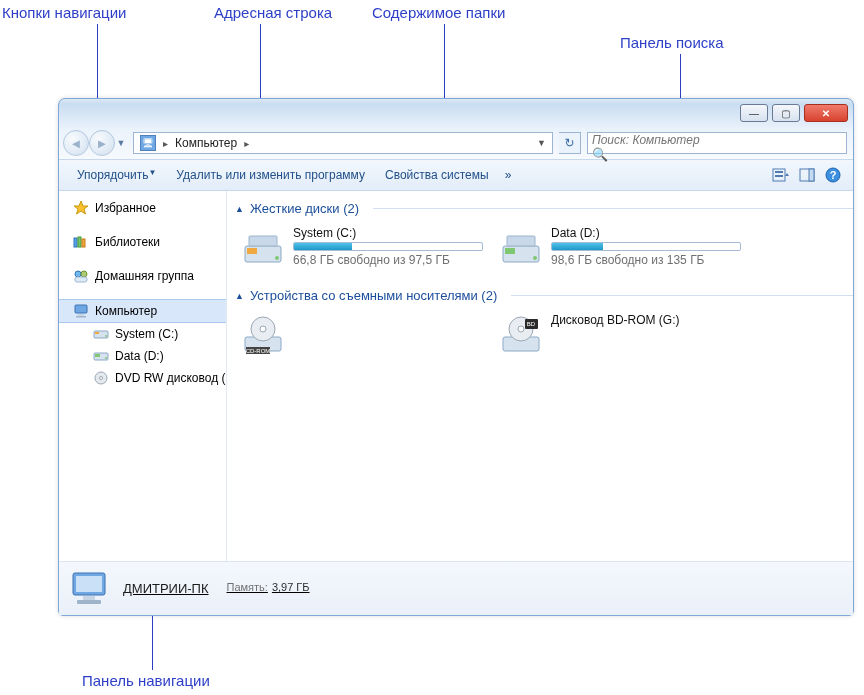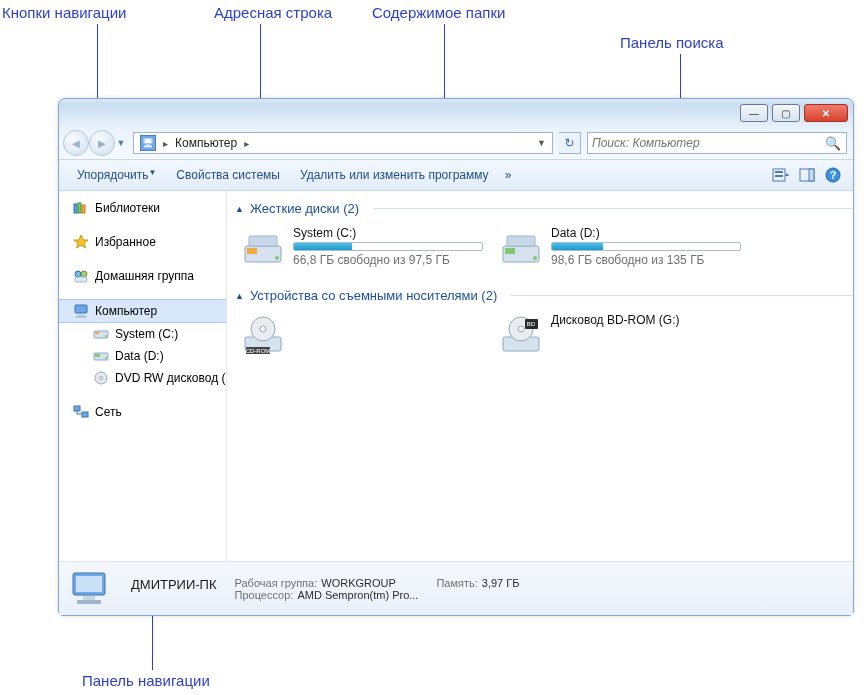--- a/index.html
+++ b/index.html
@@ -31,21 +31,21 @@
            background: radial-gradient(circle at 35% 30%, #fff, #dbe7f4 55%, #b8cde3);
            display:flex; align-items:center; justify-content:center; font-size:13px; color:#6285ac;}
   .round.disabled { opacity:.6; }
   .small-drop { width:12px; height:26px; display:flex; align-items:center; justify-content:center; font-size:9px; color:#5a7aa0;}
   .addr { flex:1; height:22px; border:1px solid #9db5d3; background:#fff; display:flex; align-items:center; padding:0 2px; }
   .addr .crumb-icon { width:16px; height:16px; background:#6fa7e4; margin:0 4px; border:1px solid #4d80bd; display:inline-flex; align-items:center; justify-content:center; font-size:9px; color:#fff;}
   .addr .crumb { font-size:12px; color:#222; padding:0 4px;}
   .addr .sep { font-size:10px; color:#555; padding:0 3px;}
   .addr .drop-end { margin-left:auto; font-size:9px; color:#555; padding:0 4px;}
   .refresh { width:22px; height:22px; border:1px solid #9db5d3; border-left:none; background:#eaf2fb; display:flex; align-items:center; justify-content:center; font-size:12px; color:#3c6aa3;}
-  .search { width:260px; height:22px; border:1px solid #9db5d3; background:#fff; display:flex; align-items:center; padding:0 4px;}
+  .search { width:260px; height:22px; border:1px solid #9db5d3; background:#fff; display:flex; padding:0 4px;flex-direction:column;}
   .search input { flex:1; border:0; outline:0; font-size:12px; font-style:italic; color:#888; background:transparent;}
   .search .mag { font-size:13px; color:#3c6aa3;}
 
   
   .cmdbar { height: 32px; border-top:1px solid #c8d8eb; border-bottom:1px solid #c8d8eb;
             background:linear-gradient(#f2f7fd,#e3edf8); display:flex; align-items:center; padding:0 8px; font-size:12px; color:#235089;}
   .cmd-item { padding:4px 10px; display:flex; align-items:flex-start; gap:0;}
   .cmd-item .dd { font-size:8px;}
   .cmd-overflow { padding:4px 6px;}
   .cmd-spacer { flex:1; }
@@ -70,21 +70,21 @@
   .tile { width:250px; display:flex; gap:8px; padding:4px;}
   .tile .ticon { width:44px; height:44px; flex-shrink:0;}
   .tile .tbody { display:flex; flex-direction:column; gap:2px; flex:1; min-width:0;}
   .tile .tname { font-size:12px; color:#111; white-space:nowrap; overflow:hidden; text-overflow:ellipsis;}
   .tile .bar { height:9px; border:1px solid #a6bcd6; border-radius:2px; background:#fff; position:relative; overflow:hidden;}
   .tile .bar .fill { position:absolute; left:0; top:0; bottom:0; background:linear-gradient(#4fc2e8,#1f97c9);}
   .tile .sub { font-size:12px; color:#707070; white-space:nowrap; overflow:hidden; text-overflow:ellipsis;}
 
   
   .details { height:54px; border-top:1px solid #dbe4ef; background:linear-gradient(#f4f8fd,#eaf0f9);
-             display:flex; align-items:center; padding:4px 10px; font-size:11px; gap:18px;}
+             display:flex; align-items:center; padding:4px 10px; font-size:11px; gap:10px;text-decoration:underline;}
   .det-icon { width:44px; height:40px;}
   .det-cols { display:flex; gap:18px; align-items:flex-start;}
   .det-name { font-size:13px; color:#1b1b1b; font-weight:500;}
   .det-row { display:flex; gap:4px;}
   .det-label { color:#707070;}
   .det-val { color:#2c2c2c;}
 
 </style>
 </head>
 <body>
@@ -127,22 +127,22 @@
       <input placeholder="Поиск: Компьютер" style="">
       <span class="mag">🔍</span>
     </div>
   </div>
 
   <div class="cmdbar">
     <div class="cmd-item">
       <span>Упорядочить</span>
         <span class="dd">▼</span>
     </div>
+    <div class="cmd-item">Удалить или изменить программу</div>
     <div class="cmd-item">Свойства системы</div>
-    <div class="cmd-item">Удалить или изменить программу</div>
     <div class="cmd-overflow">»</div>
     <div class="cmd-spacer"></div>
     <div class="cmd-tool">
       <svg width="18" height="16" viewBox="0 0 18 16">
           <rect x="1" y="2" width="12" height="12" fill="none" stroke="#4f7bb0"></rect>
           <rect x="3" y="4" width="8" height="2" fill="#4f7bb0"></rect>
           <rect x="3" y="8" width="8" height="2" fill="#4f7bb0"></rect>
           <path d="M15 6l2 3h-4z" fill="#4f7bb0"></path>
         </svg>
     </div>
@@ -160,42 +160,42 @@
     </div>
   </div>
 
   <div class="body">
 
     <div class="nav">
       <div class="grp">
         <div class="node">
           <span class="ic">
             <svg width="16" height="16" viewBox="0 0 16 16">
+                <polygon points="8,1 10,6 15,6 11,9 12.5,14 8,11 3.5,14 5,9 1,6 6,6" fill="#fbc02d" stroke="#c79a10"></polygon>
+              </svg>
+          </span>
+          <span>Избранное</span>
+        </div>
+      </div>
+      <div class="grp">
+        <div class="node">
+          <span class="ic">
+            <svg width="16" height="16" viewBox="0 0 16 16">
                 <rect x="1" y="4" width="3" height="9" fill="#58a6e8" stroke="#2f72b5"></rect>
                 <rect x="5" y="3" width="3" height="10" fill="#7bc76e" stroke="#3f9a33"></rect>
                 <rect x="9" y="5" width="3" height="8" fill="#f0a940" stroke="#c77b17"></rect>
               </svg>
           </span>
           <span>Библиотеки</span>
         </div>
       </div>
       <div class="grp">
         <div class="node">
           <span class="ic">
             <svg width="16" height="16" viewBox="0 0 16 16">
-                <polygon points="8,1 10,6 15,6 11,9 12.5,14 8,11 3.5,14 5,9 1,6 6,6" fill="#fbc02d" stroke="#c79a10"></polygon>
-              </svg>
-          </span>
-          <span>Избранное</span>
-        </div>
-      </div>
-      <div class="grp">
-        <div class="node">
-          <span class="ic">
-            <svg width="16" height="16" viewBox="0 0 16 16">
                 <circle cx="5" cy="6" r="3" fill="#6fb7ef" stroke="#2f72b5"></circle>
                 <circle cx="11" cy="6" r="3" fill="#aec970" stroke="#6f9635"></circle>
                 <rect x="2" y="9" width="12" height="5" rx="2" fill="#ddeaf6" stroke="#9cb6d2"></rect>
               </svg>
           </span>
           <span>Домашняя группа</span>
         </div>
       </div>
       <div class="grp">
         <div class="node sel">
@@ -229,32 +229,20 @@
           <span>Data (D:)</span>
         </div>
         <div class="node child">
           <span class="ic">
             <svg width="16" height="16" viewBox="0 0 16 16">
                 <circle cx="8" cy="8" r="6" fill="#e4e9ee" stroke="#9aa8b6"></circle>
                 <circle cx="8" cy="8" r="1.5" fill="#fff" stroke="#9aa8b6"></circle>
               </svg>
           </span>
           <span>DVD RW дисковод (</span>
-        </div>
-      </div>
-      <div class="grp">
-        <div class="node">
-          <span class="ic">
-            <svg width="16" height="16" viewBox="0 0 16 16">
-                <rect x="1" y="2" width="6" height="5" fill="#6fa7e4" stroke="#3d72b0"></rect>
-                <rect x="9" y="8" width="6" height="5" fill="#6fa7e4" stroke="#3d72b0"></rect>
-                <path d="M4 7v3h5" fill="none" stroke="#3d72b0"></path>
-              </svg>
-          </span>
-          <span>Сеть</span>
         </div>
       </div>
     </div>
 
     <div class="content">
 
       <div class="group-hdr">
         <span class="tri">▲</span>
         <span class="gname">Жесткие диски (2)</span>
         <span class="rule"></span>
@@ -340,30 +328,20 @@
           <rect x="14" y="27" width="12" height="4" fill="#c6d5e6"></rect>
           <rect x="8" y="31" width="24" height="4" rx="1" fill="#9fb4cb"></rect>
         </svg>
     </div>
     <div class="det-cols">
       <div>
         <div class="det-name">ДМИТРИИ-ПК</div>
       </div>
       <div>
         <div class="det-row">
-          <span class="det-label">Рабочая группа:</span>
-          <span class="det-val">WORKGROUP</span>
-        </div>
-        <div class="det-row">
-          <span class="det-label">Процессор:</span>
-          <span class="det-val">AMD Sempron(tm) Pro...</span>
-        </div>
-      </div>
-      <div>
-        <div class="det-row">
           <span class="det-label">Память:</span>
           <span class="det-val">3,97 ГБ</span>
         </div>
       </div>
     </div>
   </div>
 
 </div>
 
 </body></html>

